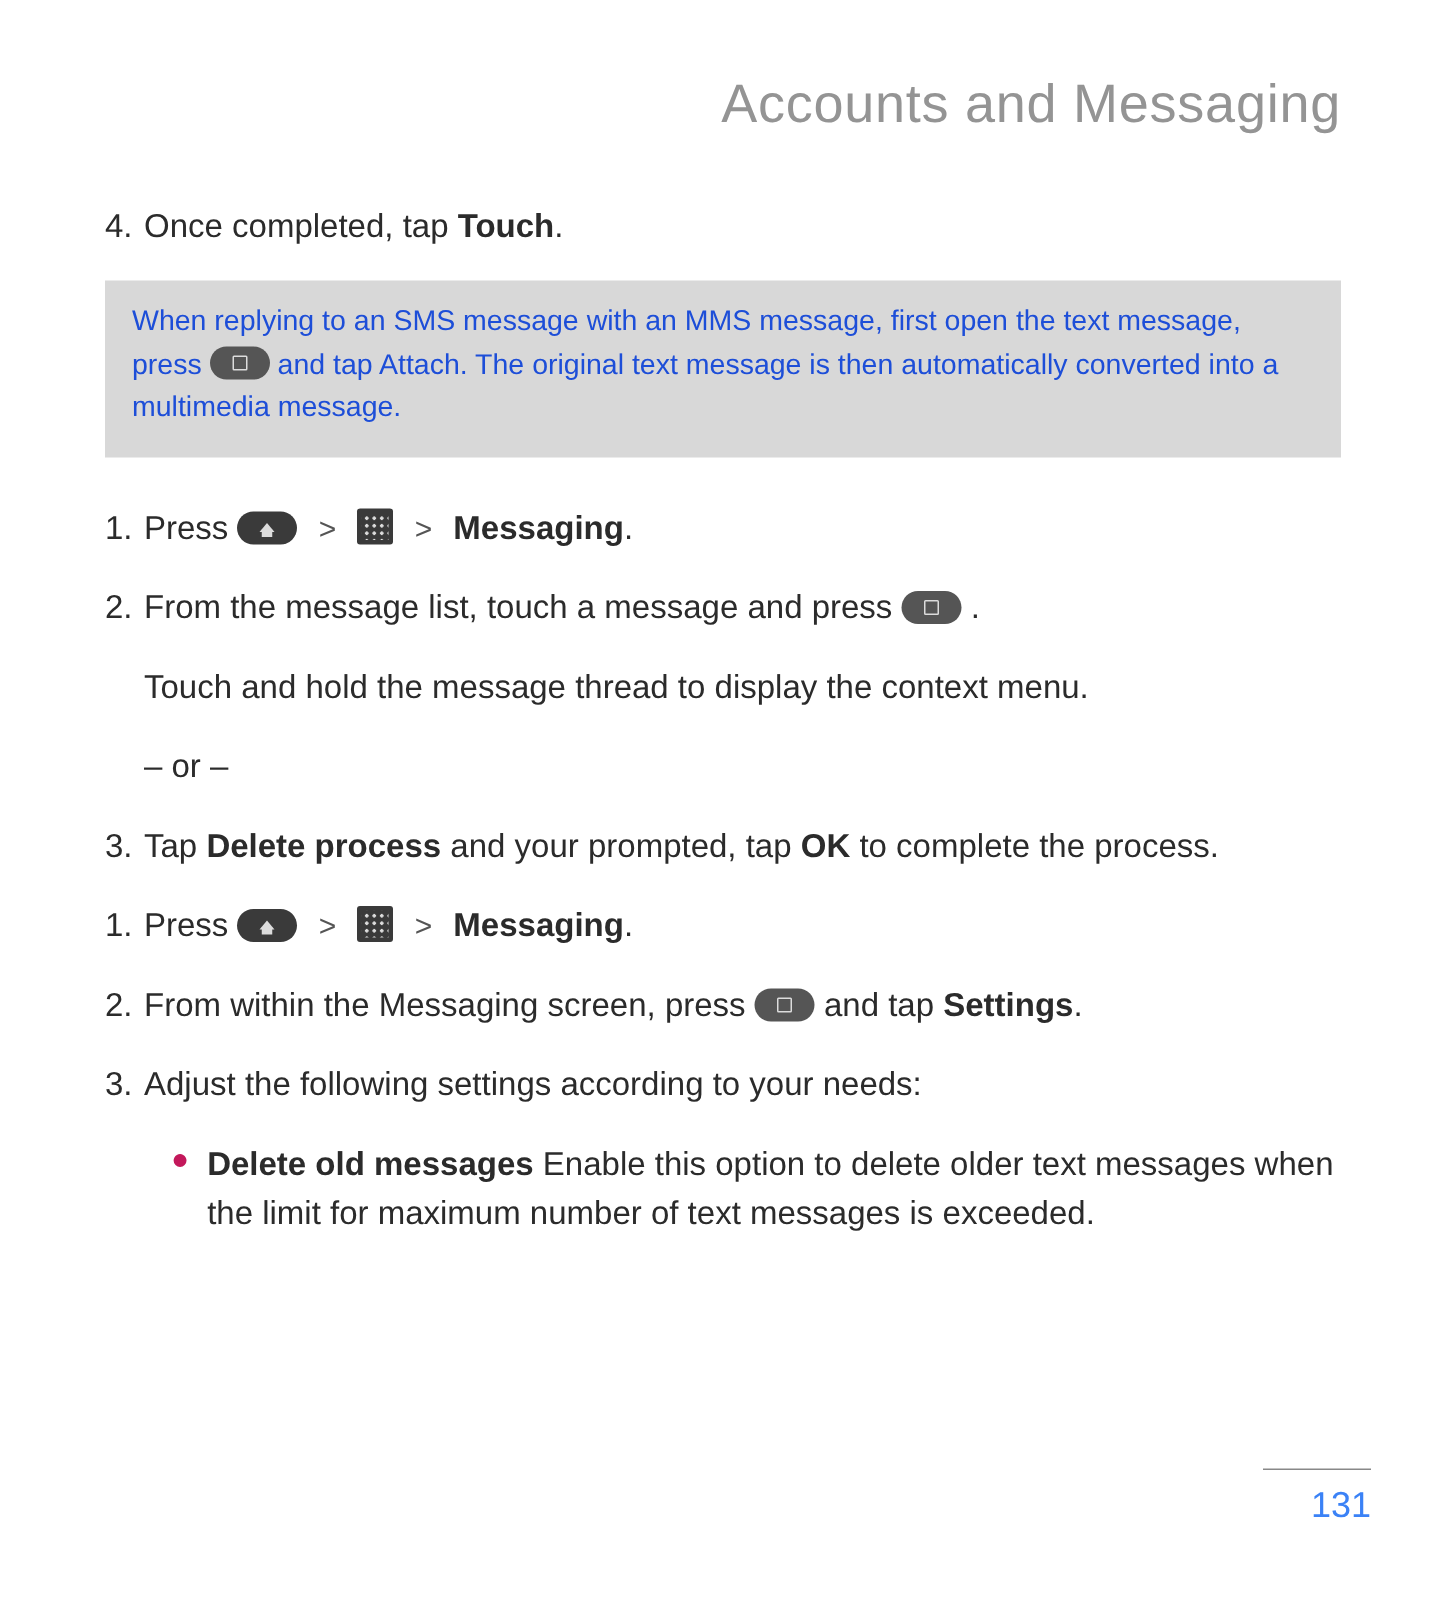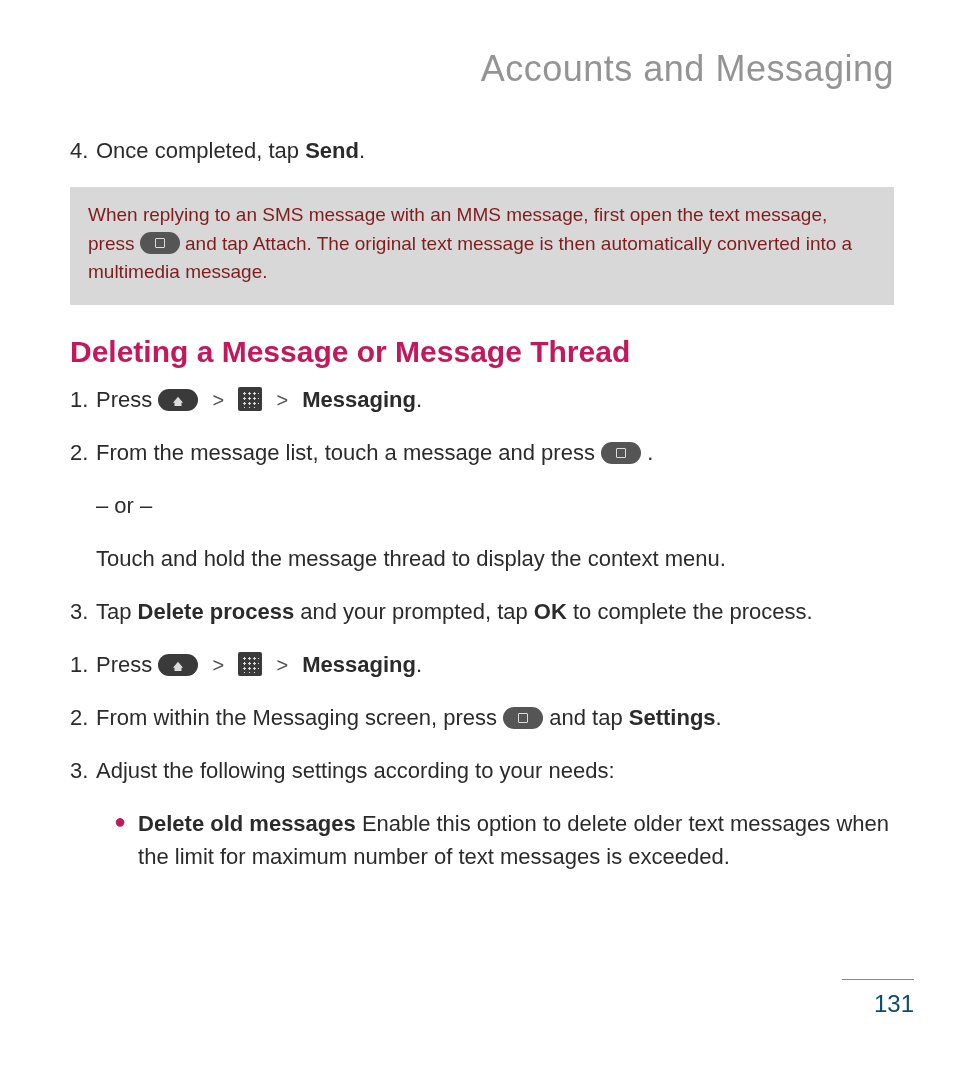--- a/index.html
+++ b/index.html
@@ -32,21 +32,21 @@
     margin: 10px 0 30px 0;
   }
   .note-label {
     color: #c3185b;
     font-weight: 700;
     font-size: 20px;
     margin-bottom: 6px;
   }
   .note-body {
     font-size: 19px;
-    color: #7f1d1d;
+    color: #1d4ed8;
     line-height: 1.5;
   }
   .section-heading {
     color: #c3185b;
     font-size: 30px;
     font-weight: 600;
     margin: 28px 0 14px 0;
   }
   .step {
     font-size: 22px;
@@ -140,50 +140,49 @@
     display: inline-block;
     margin: 0 8px;
     color: #555;
     font-size: 20px;
   }
   .page-number {
     position: absolute;
     right: 40px;
     bottom: 56px;
     font-size: 24px;
-    color: #0c4a6e;
+    color: #3b82f6;
     text-align: right;
     padding-top: 10px;
     border-top: 1px solid #888;
     width: 72px;
   }
 </style>
 </head>
 <body>
 
 <div class="page">
 
   <div class="chapter-title">Accounts and Messaging</div>
 
   <div class="step">
     <div class="step-num">4.</div>
     <div class="step-body">
-      <span>Once completed, tap </span><span class="bold">Send</span><span>.</span>
+      <span>Once completed, tap </span><span class="bold">Touch</span><span>.</span>
     </div>
   </div>
 
   <div class="note-box">
     <div class="note-body">
       <span>When replying to an SMS message with an MMS message, first open the text message, press </span>
       <span class="icon icon-menu"></span>
       <span> and tap Attach. The original text message is then automatically converted into a multimedia message.</span>
     </div>
   </div>
 
-  <div class="section-heading">Deleting a Message or Message Thread</div>
 
   <div class="step">
     <div class="step-num">1.</div>
     <div class="step-body">
       <span>Press </span>
       <span class="icon icon-home"></span>
       <span class="sep">&gt;</span>
       <span class="icon icon-apps"></span>
       <span class="sep">&gt;</span>
       <span class="bold">Messaging</span><span>.</span>
@@ -192,22 +191,22 @@
 
   <div class="step">
     <div class="step-num">2.</div>
     <div class="step-body">
       <span>From the message list, touch a message and press </span>
       <span class="icon icon-menu"></span>
       <span>.</span>
     </div>
   </div>
 
+  <div class="indent-block">Touch and hold the message thread to display the context menu.</div>
   <div class="indent-block">– or –</div>
-  <div class="indent-block">Touch and hold the message thread to display the context menu.</div>
 
   <div class="step">
     <div class="step-num">3.</div>
     <div class="step-body">
       <span>Tap </span><span class="bold">Delete process</span><span> and your prompted, tap </span><span class="bold">OK</span><span> to complete the process.</span>
     </div>
   </div>
 
 
   <div class="step">

